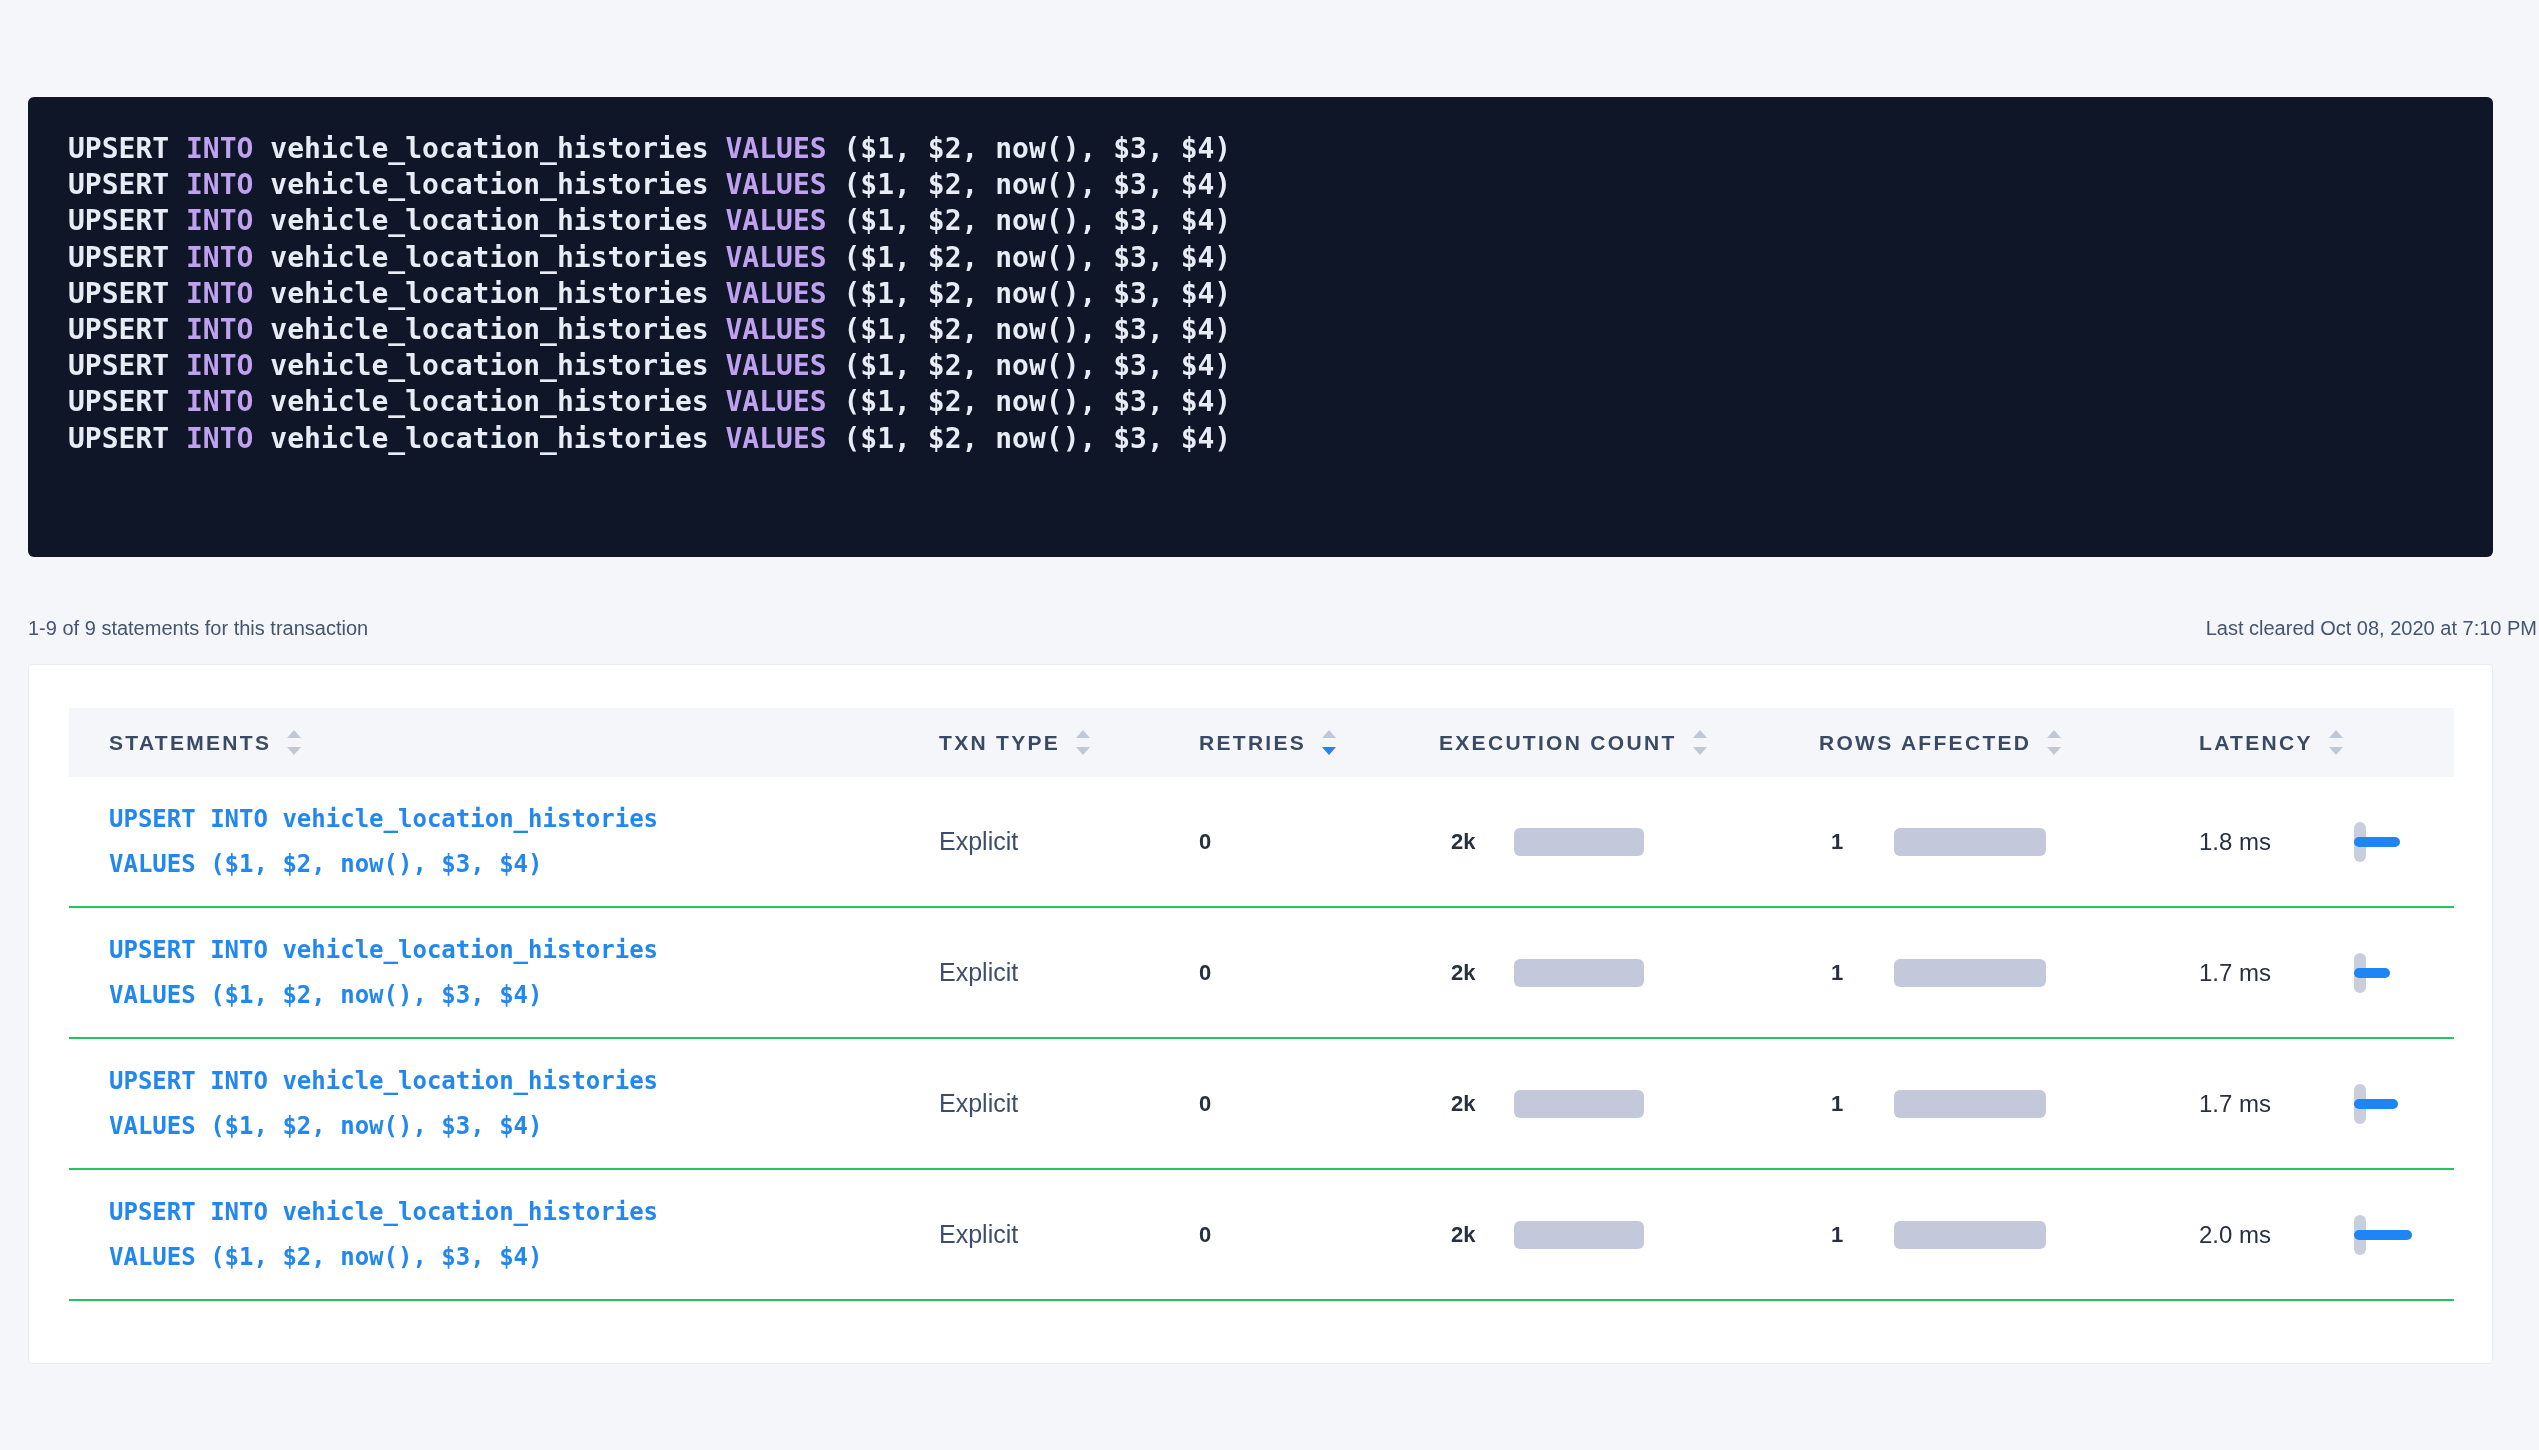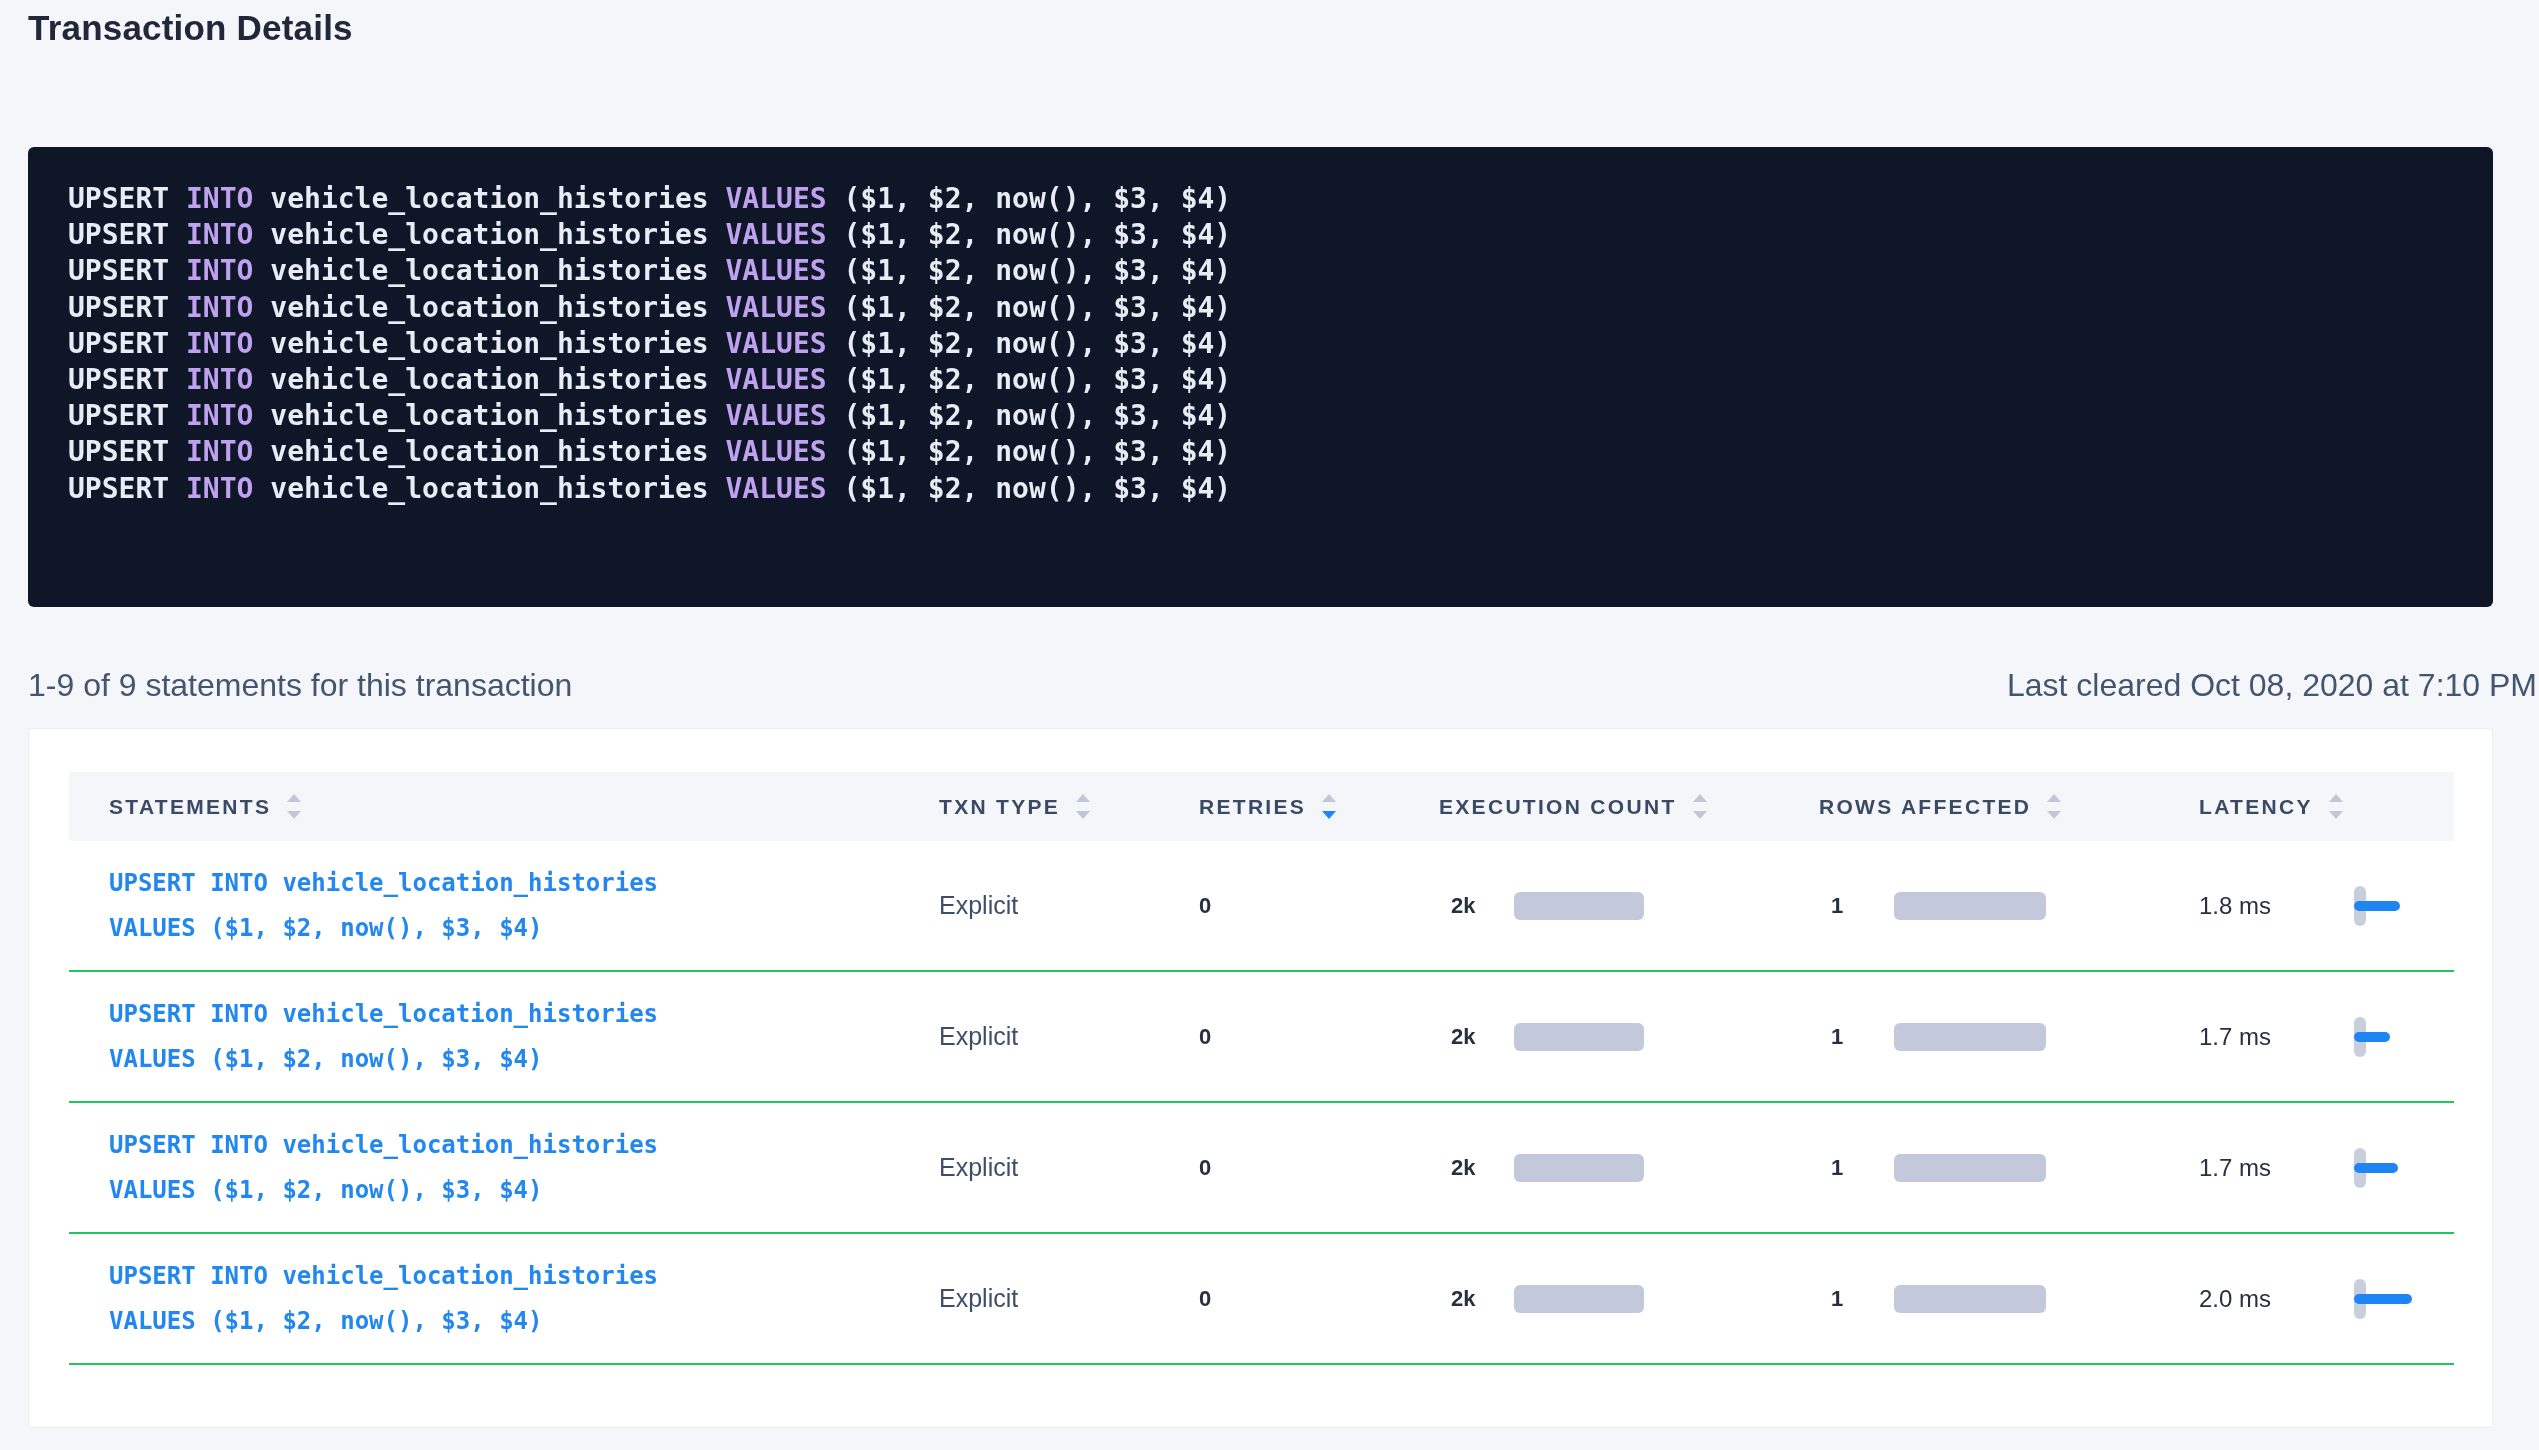--- a/index.html
+++ b/index.html
@@ -34,21 +34,21 @@
     overflow: hidden;
   }
   .code-line { white-space: pre; }
   .code-plain { color: #e8ecf4; }
   .code-keyword { color: #bfa1f0; }
 
   
   .summary-row {
     margin-top: 60px;
     display: flex; justify-content: space-between; align-items: baseline;
-    font-size: 32px; color: #44556f;
+    font-size: 20px; color: #44556f;
   }
 
   
   .card {
     margin-top: 24px; margin-right: 44px;
     background: #ffffff;
     border: 1px solid #e9edf2;
     border-radius: 4px;
     padding: 43px 38px 0 40px;
     height: 700px;
@@ -94,21 +94,20 @@
   .lat-text { width: 120px; font-size: 24px; color: #26303f; white-space: nowrap; }
   .lat-viz { margin-left: 35px; position: relative; width: 72px; height: 44px; }
   .lat-pill { position: absolute; left: 0; top: 2px; width: 12px; height: 40px; border-radius: 6px; background: #c9cedd; }
   .lat-bar { position: absolute; left: 0; top: 17px; height: 10px; border-radius: 5px; background: #1e85f5; }
 </style>
 </head>
 <body>
 
 <div class="page">
 
-  <h1 class="page-title">Transaction Details</h1>
 
   <div class="code-box" id="codeBox">
       <div class="code-line"><span class="code-plain">UPSERT </span><span class="code-keyword">INTO</span><span class="code-plain"> vehicle_location_histories </span><span class="code-keyword">VALUES</span><span class="code-plain"> ($1, $2, now(), $3, $4)</span></div>
       <div class="code-line"><span class="code-plain">UPSERT </span><span class="code-keyword">INTO</span><span class="code-plain"> vehicle_location_histories </span><span class="code-keyword">VALUES</span><span class="code-plain"> ($1, $2, now(), $3, $4)</span></div>
       <div class="code-line"><span class="code-plain">UPSERT </span><span class="code-keyword">INTO</span><span class="code-plain"> vehicle_location_histories </span><span class="code-keyword">VALUES</span><span class="code-plain"> ($1, $2, now(), $3, $4)</span></div>
       <div class="code-line"><span class="code-plain">UPSERT </span><span class="code-keyword">INTO</span><span class="code-plain"> vehicle_location_histories </span><span class="code-keyword">VALUES</span><span class="code-plain"> ($1, $2, now(), $3, $4)</span></div>
       <div class="code-line"><span class="code-plain">UPSERT </span><span class="code-keyword">INTO</span><span class="code-plain"> vehicle_location_histories </span><span class="code-keyword">VALUES</span><span class="code-plain"> ($1, $2, now(), $3, $4)</span></div>
       <div class="code-line"><span class="code-plain">UPSERT </span><span class="code-keyword">INTO</span><span class="code-plain"> vehicle_location_histories </span><span class="code-keyword">VALUES</span><span class="code-plain"> ($1, $2, now(), $3, $4)</span></div>
       <div class="code-line"><span class="code-plain">UPSERT </span><span class="code-keyword">INTO</span><span class="code-plain"> vehicle_location_histories </span><span class="code-keyword">VALUES</span><span class="code-plain"> ($1, $2, now(), $3, $4)</span></div>
       <div class="code-line"><span class="code-plain">UPSERT </span><span class="code-keyword">INTO</span><span class="code-plain"> vehicle_location_histories </span><span class="code-keyword">VALUES</span><span class="code-plain"> ($1, $2, now(), $3, $4)</span></div>

